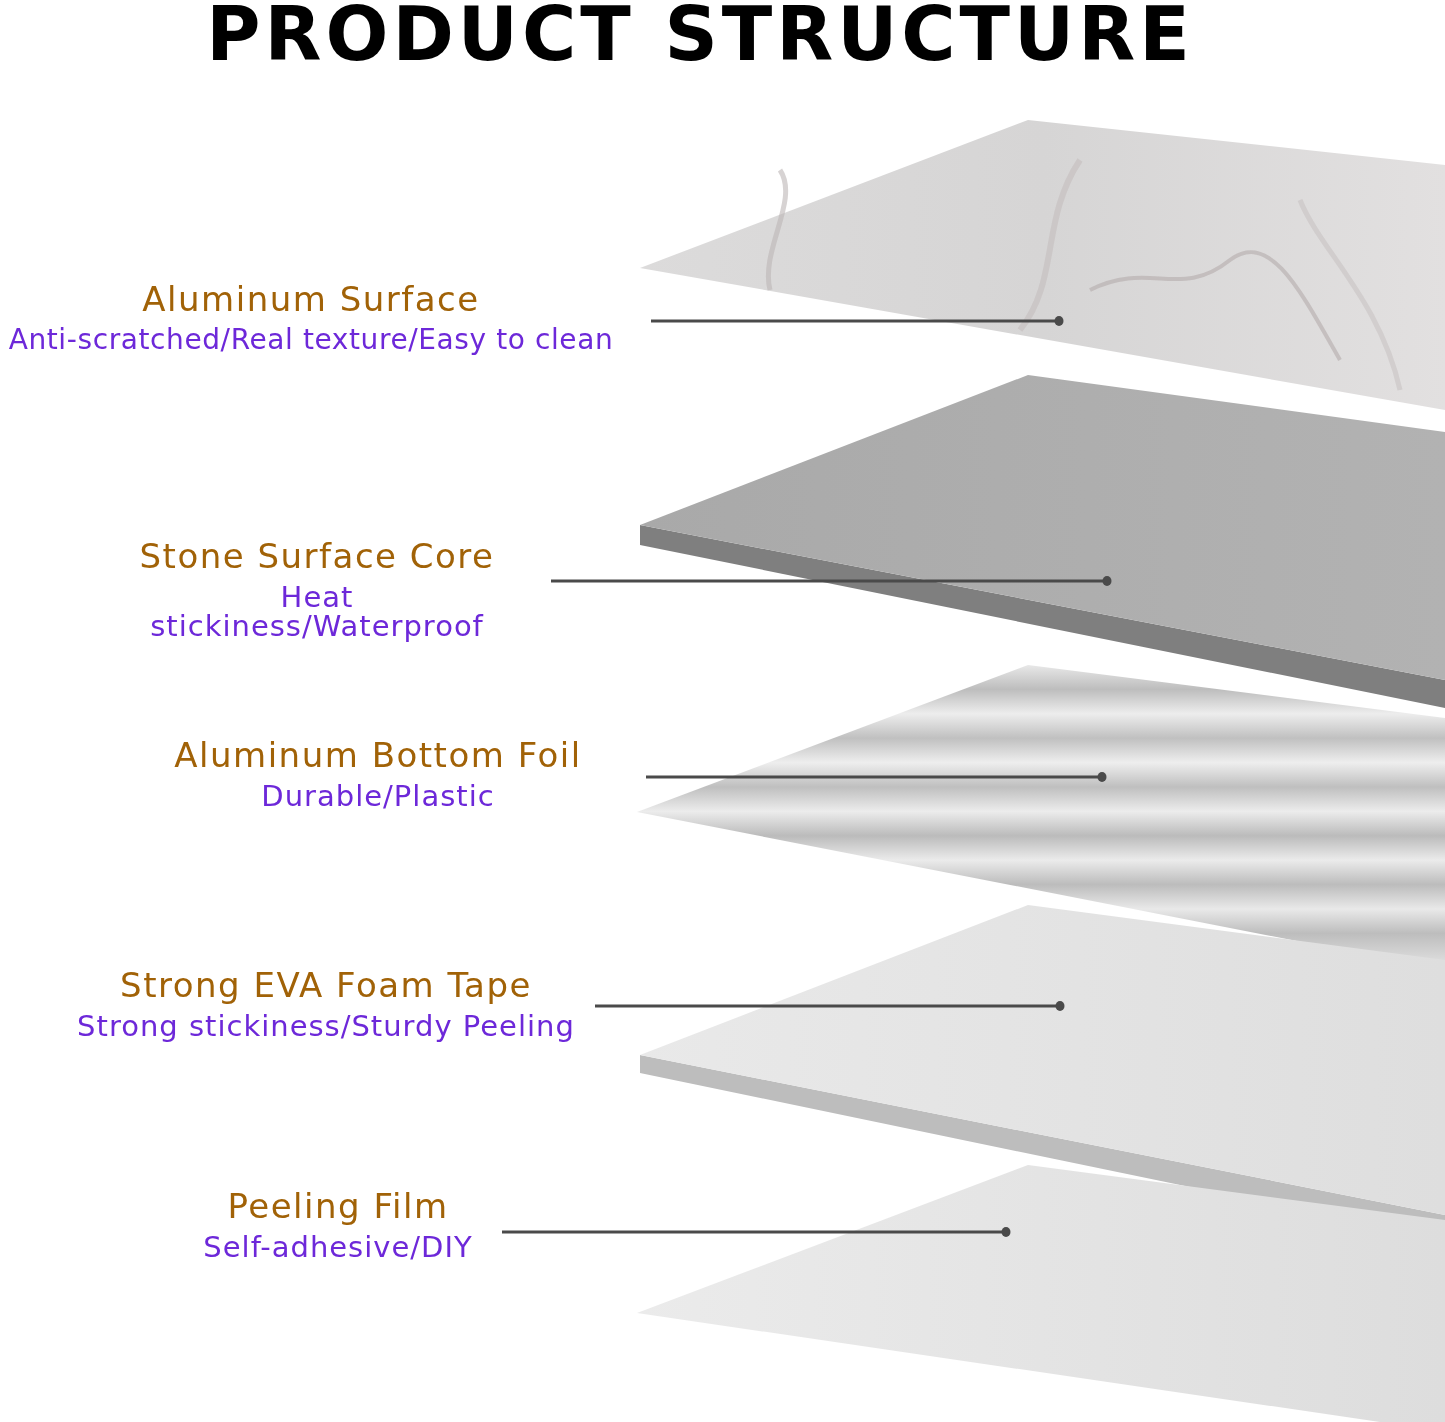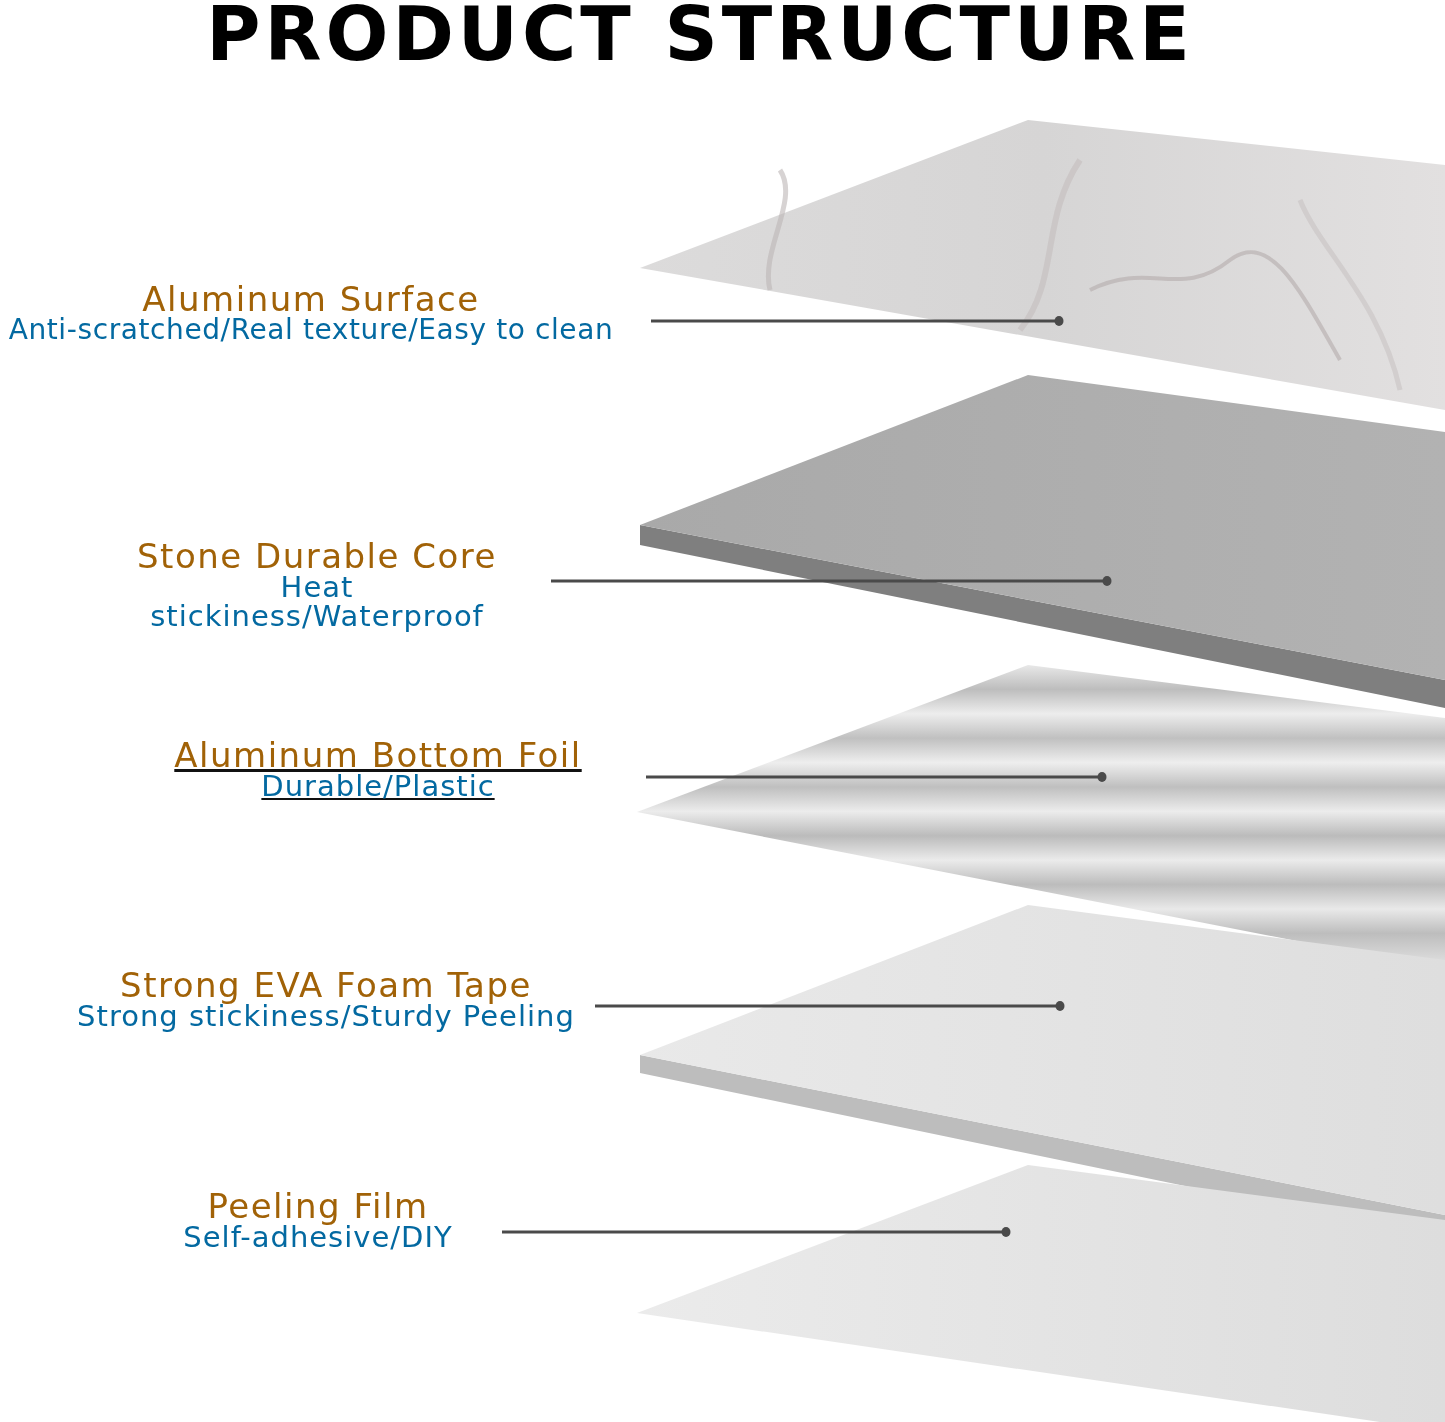--- a/index.html
+++ b/index.html
@@ -4,21 +4,21 @@
 <style>
   html, body { margin: 0; padding: 0; background: #ffffff; }
   body { width: 1445px; height: 1422px; position: relative; overflow: hidden;
          font-family: "DejaVu Sans", sans-serif; color: #111; }
   .title { position: absolute; left: 0; top: -6px; width: 1400px; text-align: center;
            font-family: "DejaVu Sans", sans-serif; font-weight: bold; font-size: 74px;
            letter-spacing: 4px; color: #000; line-height: 80px; }
   svg.layers { position: absolute; left: 0; top: 0; }
   .label { position: absolute; text-align: center; line-height: 1; }
   .label .name { display: block; font-size: 34px; letter-spacing: 1.5px; color: #a16207; }
-  .label .desc { display: block; font-size: 29px; letter-spacing: 1px; color: #0369a1; margin-top: 0; }
+  .label .desc { display: block; font-size: 29px; letter-spacing: 1px; color: #6d28d9; margin-top: 10px; }
 </style>
 </head>
 <body>
 
 <div class="title">PRODUCT STRUCTURE</div>
 
 <svg class="layers" width="1445" height="1422" viewBox="0 0 1445 1422">
   <defs>
     <linearGradient id="marble" x1="0" y1="0" x2="1" y2="0">
       <stop offset="0" stop-color="#dcdbdb"></stop>
@@ -101,30 +101,30 @@
     <ellipse cx="1006" cy="1232" rx="4.5" ry="5" fill="#4a4a4a"></ellipse>
   </g>
 </svg>
 
 <div class="label" style="left:0; top:282px; width:622px;">
   <span class="name">Aluminum Surface</span>
   <span class="desc" style="font-size:28px; letter-spacing:0.6px;">Anti-scratched/Real texture/Easy to clean</span>
 </div>
 
 <div class="label" style="left:112px; top:539px; width:410px;">
-  <span class="name">Stone Durable Core</span>
+  <span class="name">Stone Surface Core</span>
   <span class="desc">Heat stickiness/Waterproof</span>
 </div>
 
-<div class="label" style="left:140px; top:738px; width:476px;text-decoration:underline;">
+<div class="label" style="left:140px; top:738px; width:476px;">
   <span class="name">Aluminum Bottom Foil</span>
   <span class="desc">Durable/Plastic</span>
 </div>
 
 <div class="label" style="left:76px; top:968px; width:500px;">
   <span class="name">Strong EVA Foam Tape</span>
   <span class="desc">Strong stickiness/Sturdy Peeling</span>
 </div>
 
-<div class="label" style="left:168px; top:1189px; width:300px;">
+<div class="label" style="left:188px; top:1189px; width:300px;">
   <span class="name">Peeling Film</span>
   <span class="desc">Self-adhesive/DIY</span>
 </div>
 
 </body></html>

